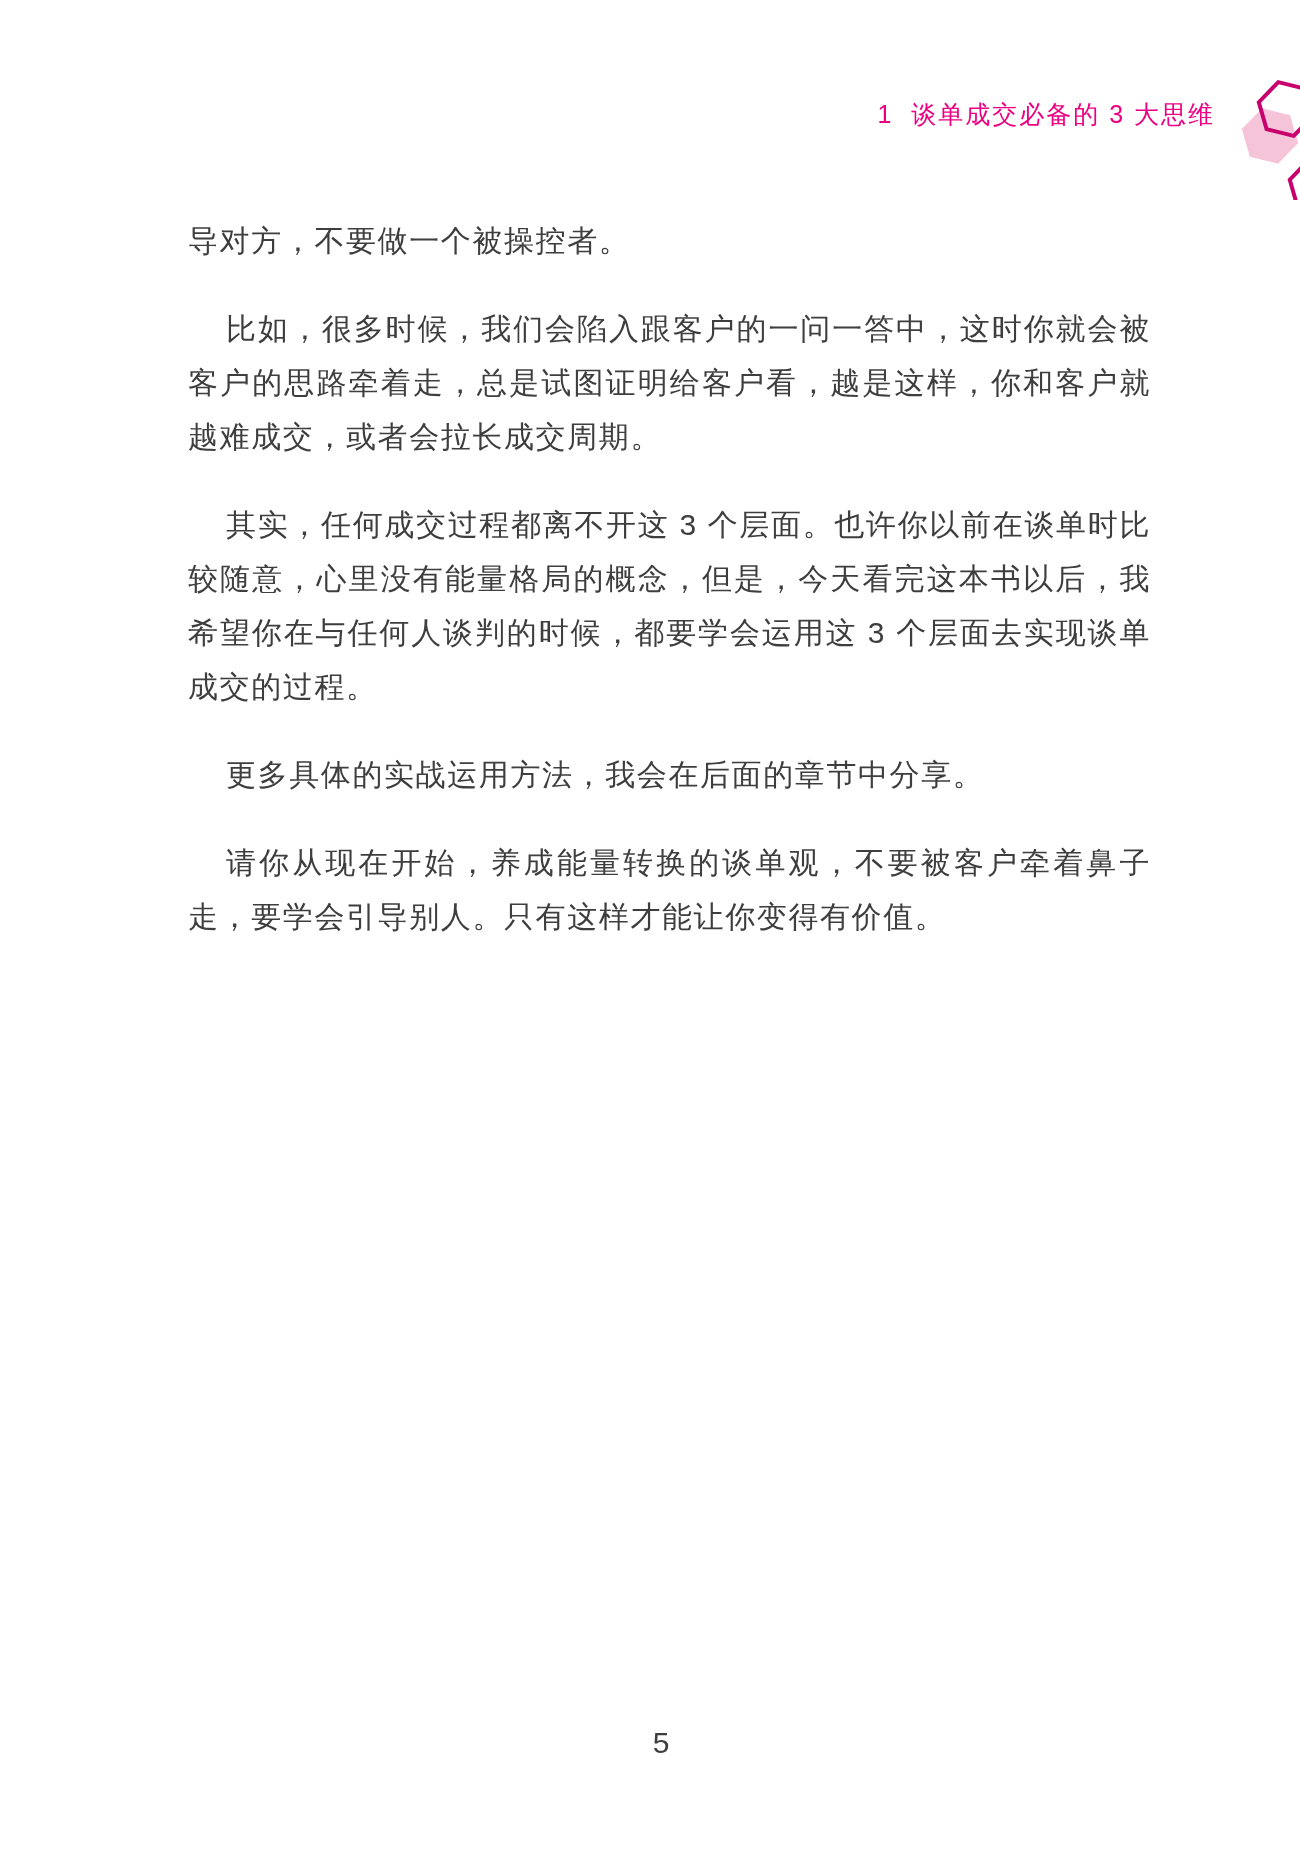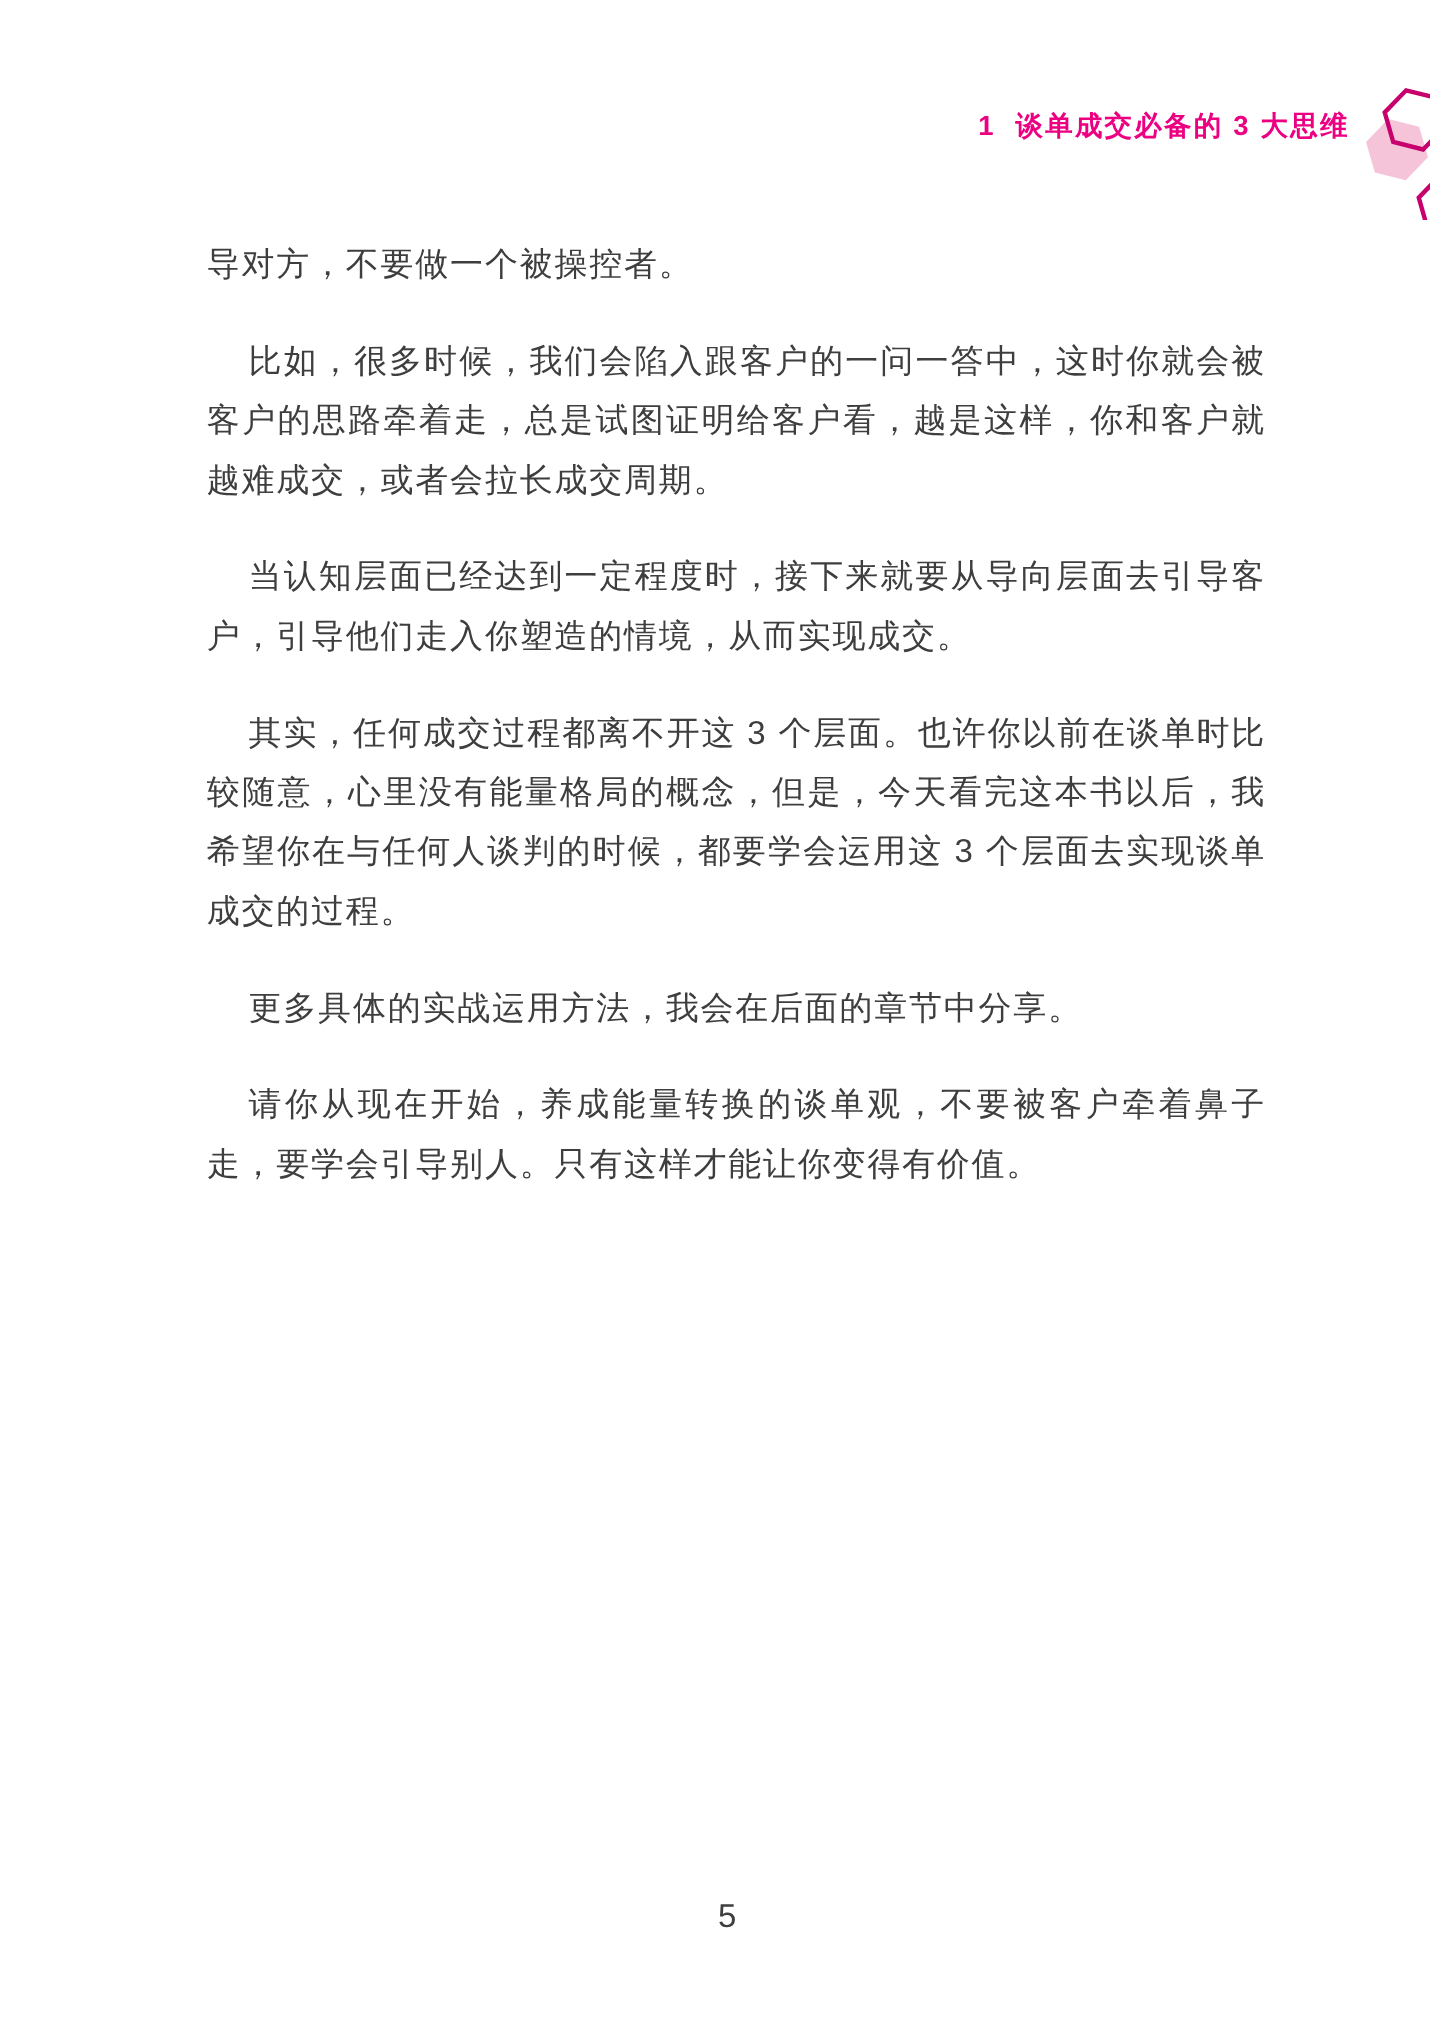--- a/index.html
+++ b/index.html
@@ -8,23 +8,23 @@
     width: 1300px;
     height: 1851px;
     margin: 0 auto;
     background: #ffffff;
     overflow: hidden;
     font-family: "Liberation Sans", sans-serif;
   }
   .chapter-header {
     position: absolute;
     top: 98px;
-    right: 73px;
+    right: 85px;
     font-size: 25px;
-    font-weight: bold;
+    font-weight: normal;
     color: #EC0081;
     letter-spacing: 2px;
     white-space: pre;
   }
   .hex-logo {
     position: absolute;
     top: 60px;
     right: 0;
     width: 72px;
     height: 140px;
@@ -78,21 +78,20 @@
     <polygon points="29,0 14.5,25.1 -14.5,25.1 -29,0 -14.5,-25.1 14.5,-25.1" transform="translate(42,76) rotate(14)" fill="#F5C4D8" stroke="none"></polygon>
 
     <polygon points="28,0 14,24.2 -14,24.2 -28,0 -14,-24.2 14,-24.2" transform="translate(58,49) rotate(14)" fill="none" stroke="#C8006E" stroke-width="4"></polygon>
 
     <polygon points="26,0 13,22.5 -13,22.5 -26,0 -13,-22.5 13,-22.5" transform="translate(87,126) rotate(14)" fill="none" stroke="#C8006E" stroke-width="4"></polygon>
   </svg>
 
   <div class="content">
     <p class="no-indent">导对方，不要做一个被操控者。</p>
     <p>比如，很多时候，我们会陷入跟客户的一问一答中，这时你就会被客户的思路牵着走，总是试图证明给客户看，越是这样，你和客户就越难成交，或者会拉长成交周期。</p>
-    <p>当认知层面已经达到一定程度时，接下来就要从导向层面去引导客户，引导他们走入你塑造的情境，从而实现成交。</p>
     <p>其实，任何成交过程都离不开这 3 个层面。也许你以前在谈单时比较随意，心里没有能量格局的概念，但是，今天看完这本书以后，我希望你在与任何人谈判的时候，都要学会运用这 3 个层面去实现谈单成交的过程。</p>
     <p>更多具体的实战运用方法，我会在后面的章节中分享。</p>
     <p>请你从现在开始，养成能量转换的谈单观，不要被客户牵着鼻子走，要学会引导别人。只有这样才能让你变得有价值。</p>
   </div>
 
   <div class="page-number">5</div>
 
 </div>
 
 </body></html>

